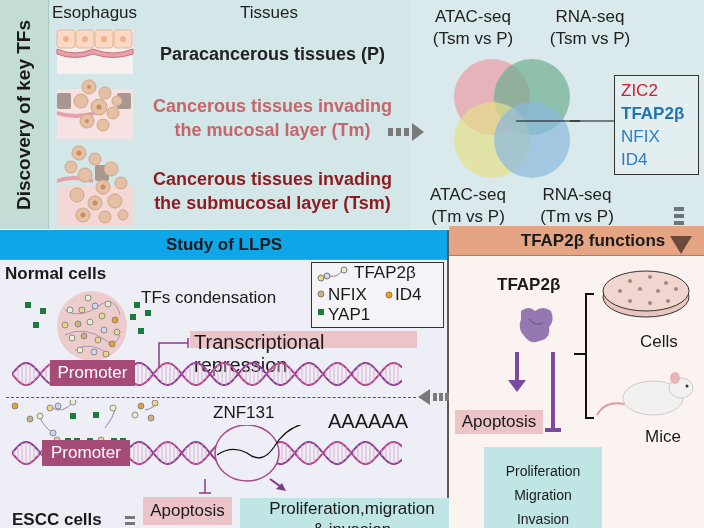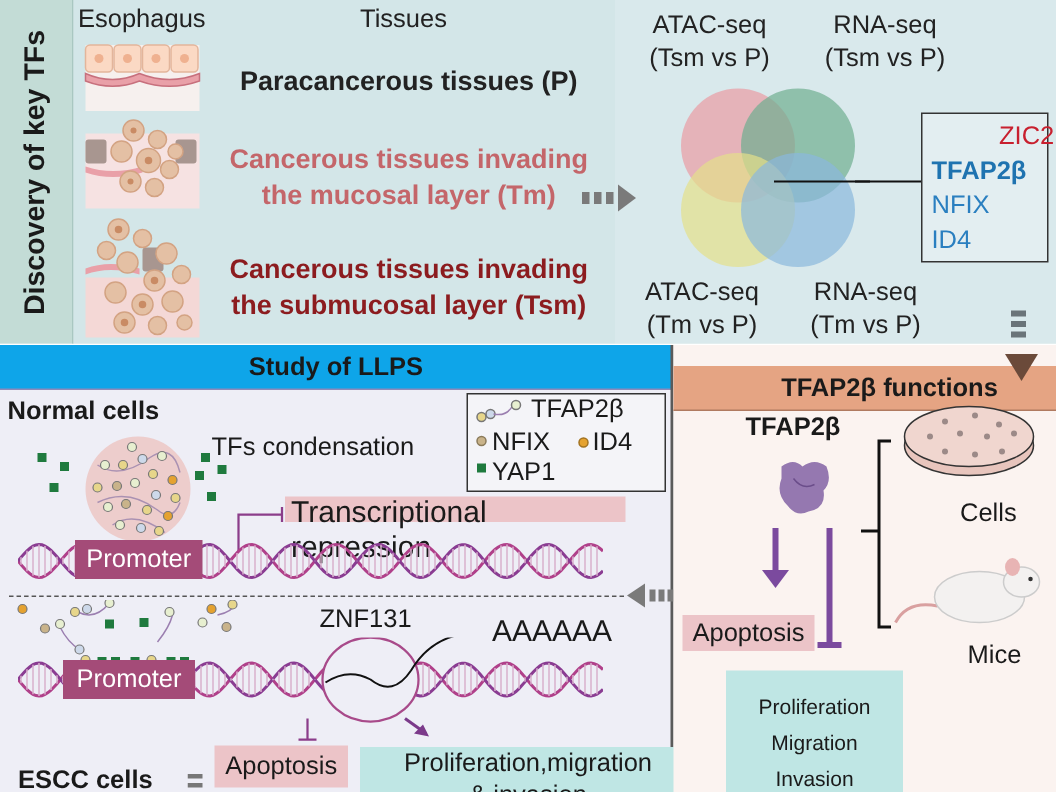--- a/index.html
+++ b/index.html
@@ -17,21 +17,21 @@
   .hdr { font-size: 17px; color: #222; }
   .tissue-label { font-size: 18px; font-weight: bold; text-align: center; line-height: 24px; }
 
   
   #llps { left: 0; top: 230px; width: 448px; height: 298px; background: #eeeef6; border-top: 1px solid #9a95bd; }
   #llps-head { left: 0; top: 230px; width: 448px; height: 30px; background: #0ea5e9; border-bottom: 1px solid #8e89b9; display: flex; align-items: center; justify-content: center; font-size: 17px; font-weight: bold; color: #1a1a1a; }
   #divider-v { left: 447px; top: 230px; width: 2px; height: 298px; background: #5a5a5a; }
 
   
   #tfap { left: 449px; top: 230px; width: 255px; height: 298px; background: #fbf3f0; }
-  #tfap-head { left: 449px; top: 244px; width: 255px; height: 30px; background: #e5a483; border-bottom: 1px solid #b07a60; display: flex; align-items: center; justify-content: center; font-size: 17px; font-weight: bold; color: #1a1a1a; padding-left: 33px; }
+  #tfap-head { left: 449px; top: 226px; width: 255px; height: 30px; background: #e5a483; border-bottom: 1px solid #b07a60; display: flex; align-items: center; justify-content: center; font-size: 17px; font-weight: bold; color: #1a1a1a; padding-left: 33px; }
 
   .pinkbox { background: #ecc4c8; }
   .tealbox { background: #bfe6e4; }
   .txt { color: #1a1a1a; }
   .legend { border: 1.5px solid #333; background: #f4f4f8; }
 </style>
 </head>
 <body>
 
 <div id="top" class="abs"></div>
@@ -151,21 +151,21 @@
   <circle cx="82" cy="42" r="38" fill="#6fae90" opacity="0.7"></circle>
   <circle cx="42" cy="85" r="38" fill="#e4e08a" opacity="0.7"></circle>
   <circle cx="82" cy="85" r="38" fill="#8ab8dd" opacity="0.7"></circle>
   <line x1="66" y1="66" x2="170" y2="66" stroke="#111" stroke-width="1.2"></line>
 </svg>
 <svg class="abs" style="left:570px;top:120px;" width="45" height="4">
     <line x1="0" y1="1" x2="45" y2="1" stroke="#111" stroke-width="1.2"></line>
   </svg>
 
 <div class="abs" style="left:614px;top:75px;width:85px;height:100px;border:1.5px solid #333;background:#e3eef1;padding:3px 6px;line-height:23px;font-size:17px;">
-  <div style="color:#c8202f;margin-left:45px;">ZIC2</div>
+  <div style="color:#c8202f;">ZIC2</div>
   <div style="color:#1f73b0;font-weight:bold;">TFAP2β</div>
   <div style="color:#2a7fc0;">NFIX</div>
   <div style="color:#2a7fc0;">ID4</div>
 </div>
 
 <svg class="abs" style="left:672px;top:205px;" width="14" height="24">
   <rect x="2" y="2" width="10" height="4" fill="#6a7479"></rect>
     <rect x="2" y="9" width="10" height="4" fill="#6a7479"></rect>
     <rect x="2" y="16" width="10" height="4" fill="#6a7479"></rect>
 </svg>

